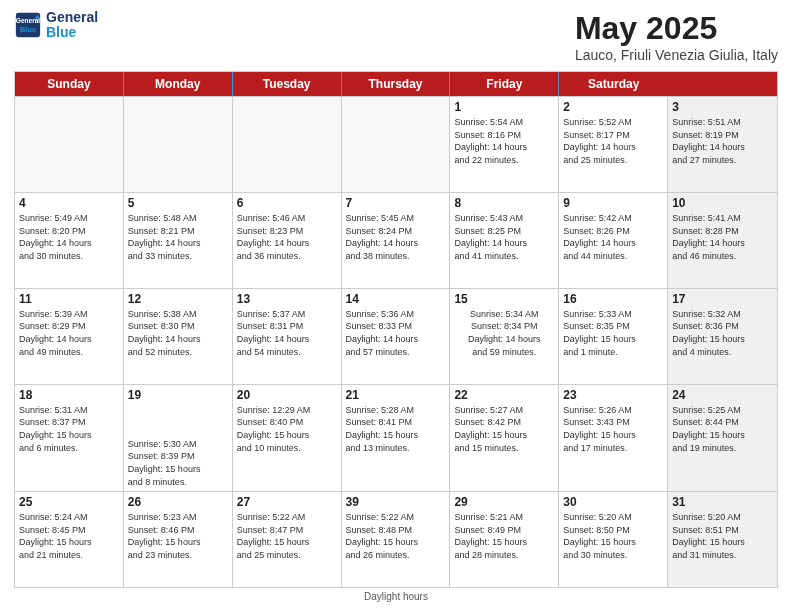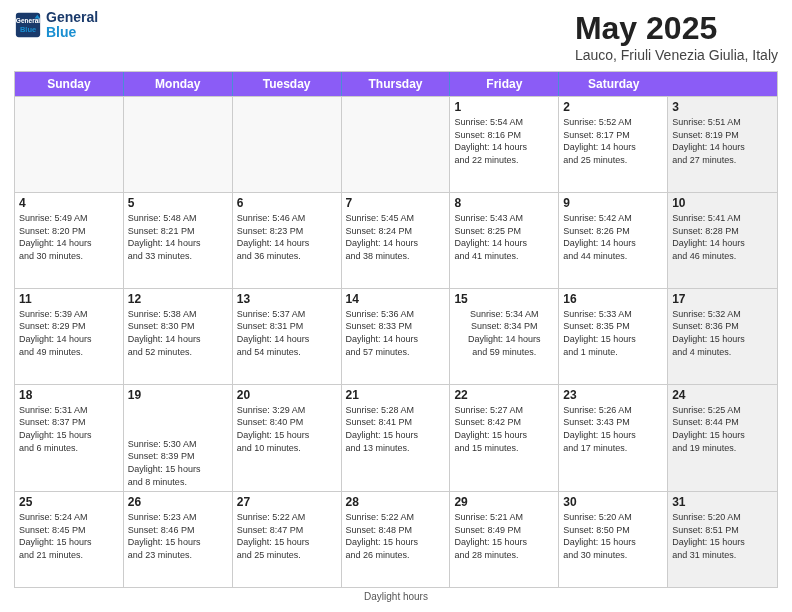--- a/index.html
+++ b/index.html
@@ -46,21 +46,21 @@
     }
     .calendar {
       flex: 1;
       display: flex;
       flex-direction: column;
       border: 1px solid #ccc;
     }
     .cal-header {
       display: grid;
       grid-template-columns: repeat(7, 1fr);
-      background: #8b5cf6;
+      background: #b91c1c;
     }
     .cal-header-cell {
       color: #fff;
       font-size: 12px;
       font-weight: bold;
       text-align: center;
       padding: 5px 2px;
       border-right: 1px solid #4a8dd5;
     }
     .cal-header-cell:last-child { border-right: none; }
@@ -277,21 +277,21 @@
           </div>
           <div class="cal-cell">
             <div class="day-num">19</div>
             <div class="cell-info" style="white-space: pre-line; margin-top: 36px;">Sunrise: 5:30 AM
 Sunset: 8:39 PM
 Daylight: 15 hours
 and 8 minutes.</div>
           </div>
           <div class="cal-cell">
             <div class="day-num">20</div>
-            <div class="cell-info" style="white-space: pre-line;">Sunrise: 3:29 AM
+            <div class="cell-info" style="white-space: pre-line;">Sunrise: 12:29 AM
 Sunset: 8:40 PM
 Daylight: 15 hours
 and 10 minutes.</div>
           </div>
           <div class="cal-cell">
             <div class="day-num">21</div>
             <div class="cell-info" style="white-space: pre-line;">Sunrise: 5:28 AM
 Sunset: 8:41 PM
 Daylight: 15 hours
 and 13 minutes.</div>
@@ -334,21 +334,21 @@
 and 23 minutes.</div>
           </div>
           <div class="cal-cell">
             <div class="day-num">27</div>
             <div class="cell-info" style="white-space: pre-line;">Sunrise: 5:22 AM
 Sunset: 8:47 PM
 Daylight: 15 hours
 and 25 minutes.</div>
           </div>
           <div class="cal-cell">
-            <div class="day-num">28</div>
+            <div class="day-num">39</div>
             <div class="cell-info" style="white-space: pre-line;">Sunrise: 5:22 AM
 Sunset: 8:48 PM
 Daylight: 15 hours
 and 26 minutes.</div>
           </div>
           <div class="cal-cell">
             <div class="day-num">29</div>
             <div class="cell-info" style="white-space: pre-line;">Sunrise: 5:21 AM
 Sunset: 8:49 PM
 Daylight: 15 hours

